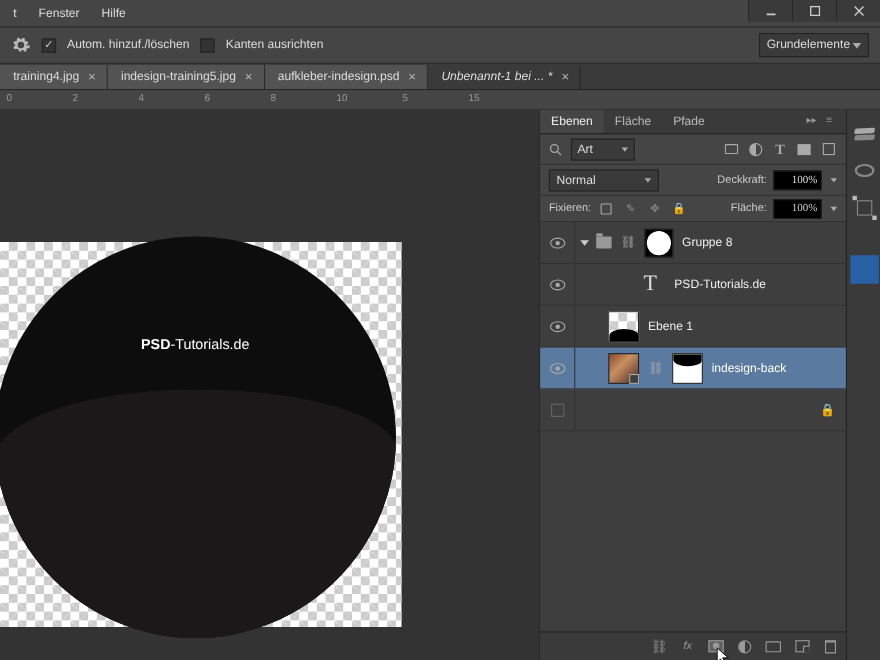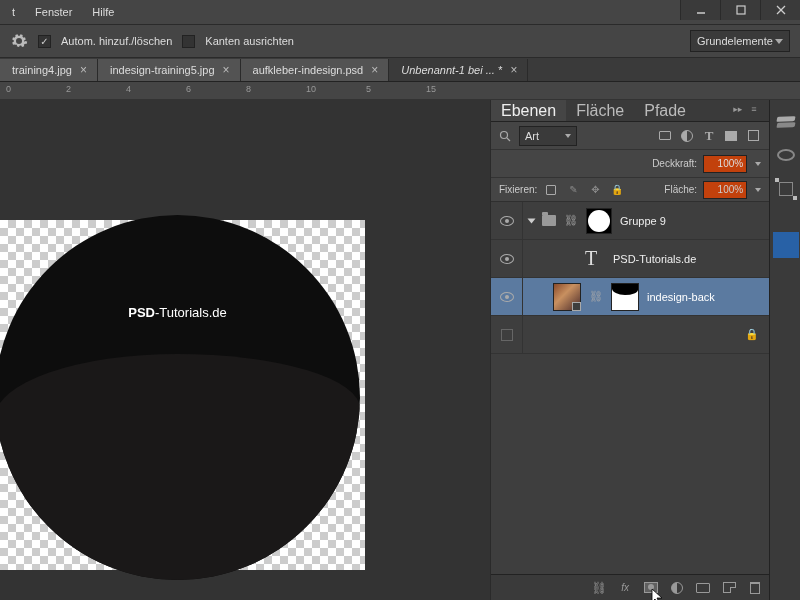--- a/index.html
+++ b/index.html
@@ -45,39 +45,39 @@
 .artboard .checker-bg { position: absolute; inset: 0; }
 .circle-dark { position: absolute; left: -5px; top: -5px; width: 365px; height: 365px; border-radius: 50%; background: #0d0d0d; overflow: hidden; }
 .wave { position: absolute; bottom: 0; left: 0; right: 0; height: 62%; background: #1a1818; border-top-left-radius: 200px 70px; border-top-right-radius: 200px 60px; }
 .psd-text { position: absolute; left: 50%; top: 90px; transform: translateX(-50%); color: #fff; font-size: 13px; }
 .psd-text b { font-weight: bold; }
 
 
 .panels-col { flex: 1; background: #454545; display: flex; }
 .layers-panel { flex: 1; background: #454545; border-left: 1px solid #2a2a2a; display: flex; flex-direction: column; }
 .panel-tabs { height: 22px; background: #3a3a3a; display: flex; align-items: center; border-bottom: 1px solid #222; position: relative; }
-.panel-tab { padding: 0 10px; height: 100%; display: flex; align-items: center; color: #bbb; font-size: 16px; }
+.panel-tab { padding: 0 10px; height: 100%; display: flex; align-items: center; color: #bbb; font-size: 11px; }
 .panel-tab.active { background: #454545; color: #eee; }
 .panel-menu { position: absolute; right: 4px; display: flex; gap: 4px; }
 .panel-menu .pm { width: 14px; height: 14px; color: #999; font-size: 9px; }
 
 .filter-row { height: 28px; display: flex; align-items: center; padding: 0 8px; gap: 8px; border-bottom: 1px solid #333; }
 .filter-dd { width: 58px; height: 20px; background: #3a3a3a; border: 1px solid #222; display: flex; align-items: center; padding: 0 5px; justify-content: space-between; font-size: 11px; }
 .mini-chev { border-left: 3px solid transparent; border-right: 3px solid transparent; border-top: 4px solid #aaa; }
 .filter-icons { display: flex; gap: 6px; margin-left: auto; }
 .fi { width: 16px; height: 16px; display: flex; align-items: center; justify-content: center; color: #aaa; }
 .fi-box { width: 12px; height: 9px; border: 1px solid #aaa; border-radius: 1px; }
 .fi-adj { width: 12px; height: 12px; border-radius: 50%; background: linear-gradient(90deg,#aaa 50%,transparent 50%); border: 1px solid #aaa; }
 .fi-text { font-weight: bold; font-family: serif; font-size: 13px; }
 .fi-shape { width: 12px; height: 10px; background: #aaa; }
 .fi-smart { width: 11px; height: 11px; border: 1px solid #aaa; }
 
 .blend-row { height: 28px; display: flex; align-items: center; padding: 0 8px; gap: 6px; border-bottom: 1px solid #333; }
 .blend-dd { width: 100px; height: 20px; background: #3a3a3a; border: 1px solid #222; display: flex; align-items: center; padding: 0 6px; justify-content: space-between; font-size: 11px; }
-.pct-field { width: 44px; height: 18px; background: #c2410c; border: 1px solid #222; text-align: right; padding: 0 3px; font-size: 10px; display: flex; align-items: center; justify-content: flex-end; }
+.pct-field { width: 44px; height: 18px; background: #000000; border: 1px solid #222; text-align: right; padding: 0 3px; font-size: 10px; display: flex; align-items: center; justify-content: flex-end; font-family: Liberation Serif, serif; }
 .pct-lbl { font-size: 10px; color: #ccc; margin-left: auto; padding-left: 33px; }
 
 .lock-row { height: 24px; display: flex; align-items: center; padding: 0 8px; gap: 6px; border-bottom: 1px solid #2f2f2f; font-size: 10px; color: #ccc; }
 .lock-row .li { width: 16px; height: 16px; display: flex; align-items: center; justify-content: center; color: #888; }
 
 .layers-list { flex: 1; overflow-y: auto; background: #3e3e3e; }
 .layer-row { height: 38px; display: flex; align-items: center; border-bottom: 1px solid #333; position: relative; }
 .layer-row.selected { background: #5b7aa0; }
 .vis-col { width: 32px; display: flex; align-items: center; justify-content: center; height: 100%; border-right: 1px solid #333; }
 .eye { width: 14px; height: 10px; border: 1px solid #aaa; border-radius: 50%; position: relative; }
@@ -252,20 +252,24 @@
           <span class="fi">
               <span class="fi-shape"></span>
             </span>
           <span class="fi">
               <span class="fi-smart"></span>
             </span>
         </div>
       </div>
 
       <div class="blend-row">
+        <div class="blend-dd">
+            <span>Normal</span>
+            <span class="mini-chev"></span>
+          </div>
         <span class="pct-lbl">Deckkraft:</span>
         <div class="pct-field">100%</div>
         <span class="mini-chev" style="margin-left:2px"></span>
       </div>
 
       <div class="lock-row">
         <span>Fixieren:</span>
         <span class="li">
             <span class="fi-box" style="width:10px;height:10px"></span>
           </span>
@@ -281,36 +285,49 @@
 
         <div class="layer-row">
           <div class="vis-col">
               <span class="eye"></span>
             </div>
           <div class="layer-content">
             <span class="fold open"></span>
             <span class="folder"></span>
             <span class="link-ic">⛓</span>
             <span class="thumb black-circ" style="width:26px;height:26px;background:#000;"></span>
-            <span class="layer-name">Gruppe 9</span>
+            <span class="layer-name">Gruppe 8</span>
           </div>
         </div>
 
         <div class="layer-row">
           <div class="vis-col">
               <span class="eye"></span>
             </div>
           <div class="layer-content">
             <span class="indent"></span>
               <span class="indent"></span>
             <span class="thumb type">T</span>
             <span class="layer-name">PSD-Tutorials.de</span>
           </div>
         </div>
 
+        <div class="layer-row">
+          <div class="vis-col">
+              <span class="eye"></span>
+            </div>
+          <div class="layer-content">
+            <span class="indent"></span>
+            <span class="thumb checker-thumb">
+                <span class="ct-inner checker"></span>
+                <span class="arc"></span>
+              </span>
+            <span class="layer-name">Ebene 1</span>
+          </div>
+        </div>
 
         <div class="layer-row selected">
           <div class="vis-col">
               <span class="eye"></span>
             </div>
           <div class="layer-content">
             <span class="indent"></span>
             <span class="thumb photo" style="position:relative">
                 <span class="sm-badge"></span>
               </span>

